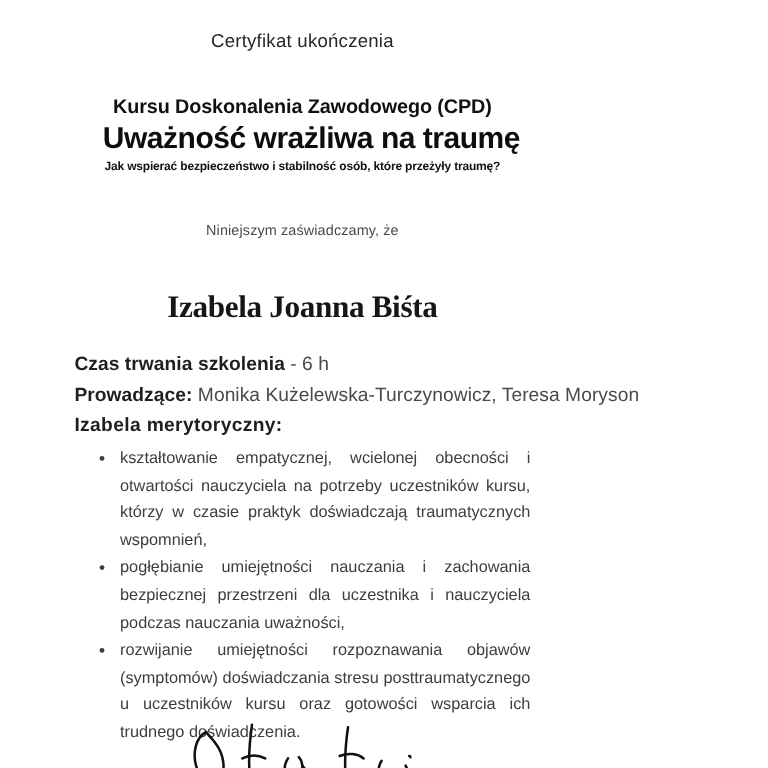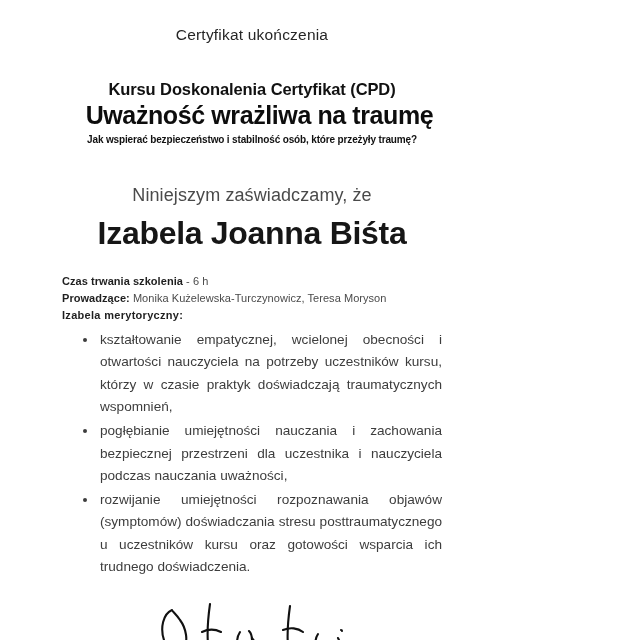--- a/index.html
+++ b/index.html
@@ -64,55 +64,56 @@
     color: #111111;
     line-height: 1.25;
     letter-spacing: -0.15px;
     margin-top: 3px;
   }
 
   
   .attest-line {
     text-align: center;
     margin-top: 39px;
-    font-size: 18px;
+    font-size: 12px;
     font-weight: 400;
     color: #4a4a4a;
     letter-spacing: 0.1px;
   }
 
   .recipient-name {
     text-align: center;
-    margin-top: 8px;
-    font-size: 32px;
+    margin-top: 41px;
+    font-size: 26px;
     font-weight: 700;
     color: #161616;
     letter-spacing: -0.3px;
     line-height: 1.2;
+    font-family: Liberation Serif, serif;
   }
 
   
   .body-text {
     margin: 30px 62px 0 62px;
     font-size: 13.6px;
     font-weight: 400;
     color: #3d3d3d;
     line-height: 1.68;
     text-align: justify;
     letter-spacing: 0.05px;
   }
   .body-text .last-line {
     display: block;
     text-align: left;
   }
 
   
   .details {
     margin: 20px 62px 0 62px;
-    font-size: 11px;
+    font-size: 16px;
     color: #3d3d3d;
     line-height: 1.58;
     letter-spacing: 0.05px;
   }
   .details .row {
     white-space: nowrap;
   }
   .details .lbl {
     font-weight: 700;
     color: #1f1f1f;
@@ -176,21 +177,21 @@
 </head>
 <body>
 
 <div class="certificate">
 
   <div class="cert-header">
     <div class="cert-kicker">Certyfikat ukończenia</div>
   </div>
 
   <div class="course-block">
-    <div class="course-prefix">Kursu Doskonalenia Certyfikat (CPD)</div>
+    <div class="course-prefix">Kursu Doskonalenia Zawodowego (CPD)</div>
     <div class="course-title">Uważność wrażliwa na traumę</div>
     <div class="course-subtitle">Jak wspierać bezpieczeństwo i stabilność osób, które przeżyły traumę?</div>
   </div>
 
   <div class="attest-line">Niniejszym zaświadczamy, że</div>
 
   <div class="recipient-name">Izabela Joanna Biśta</div>
 
 
   <div class="details">

